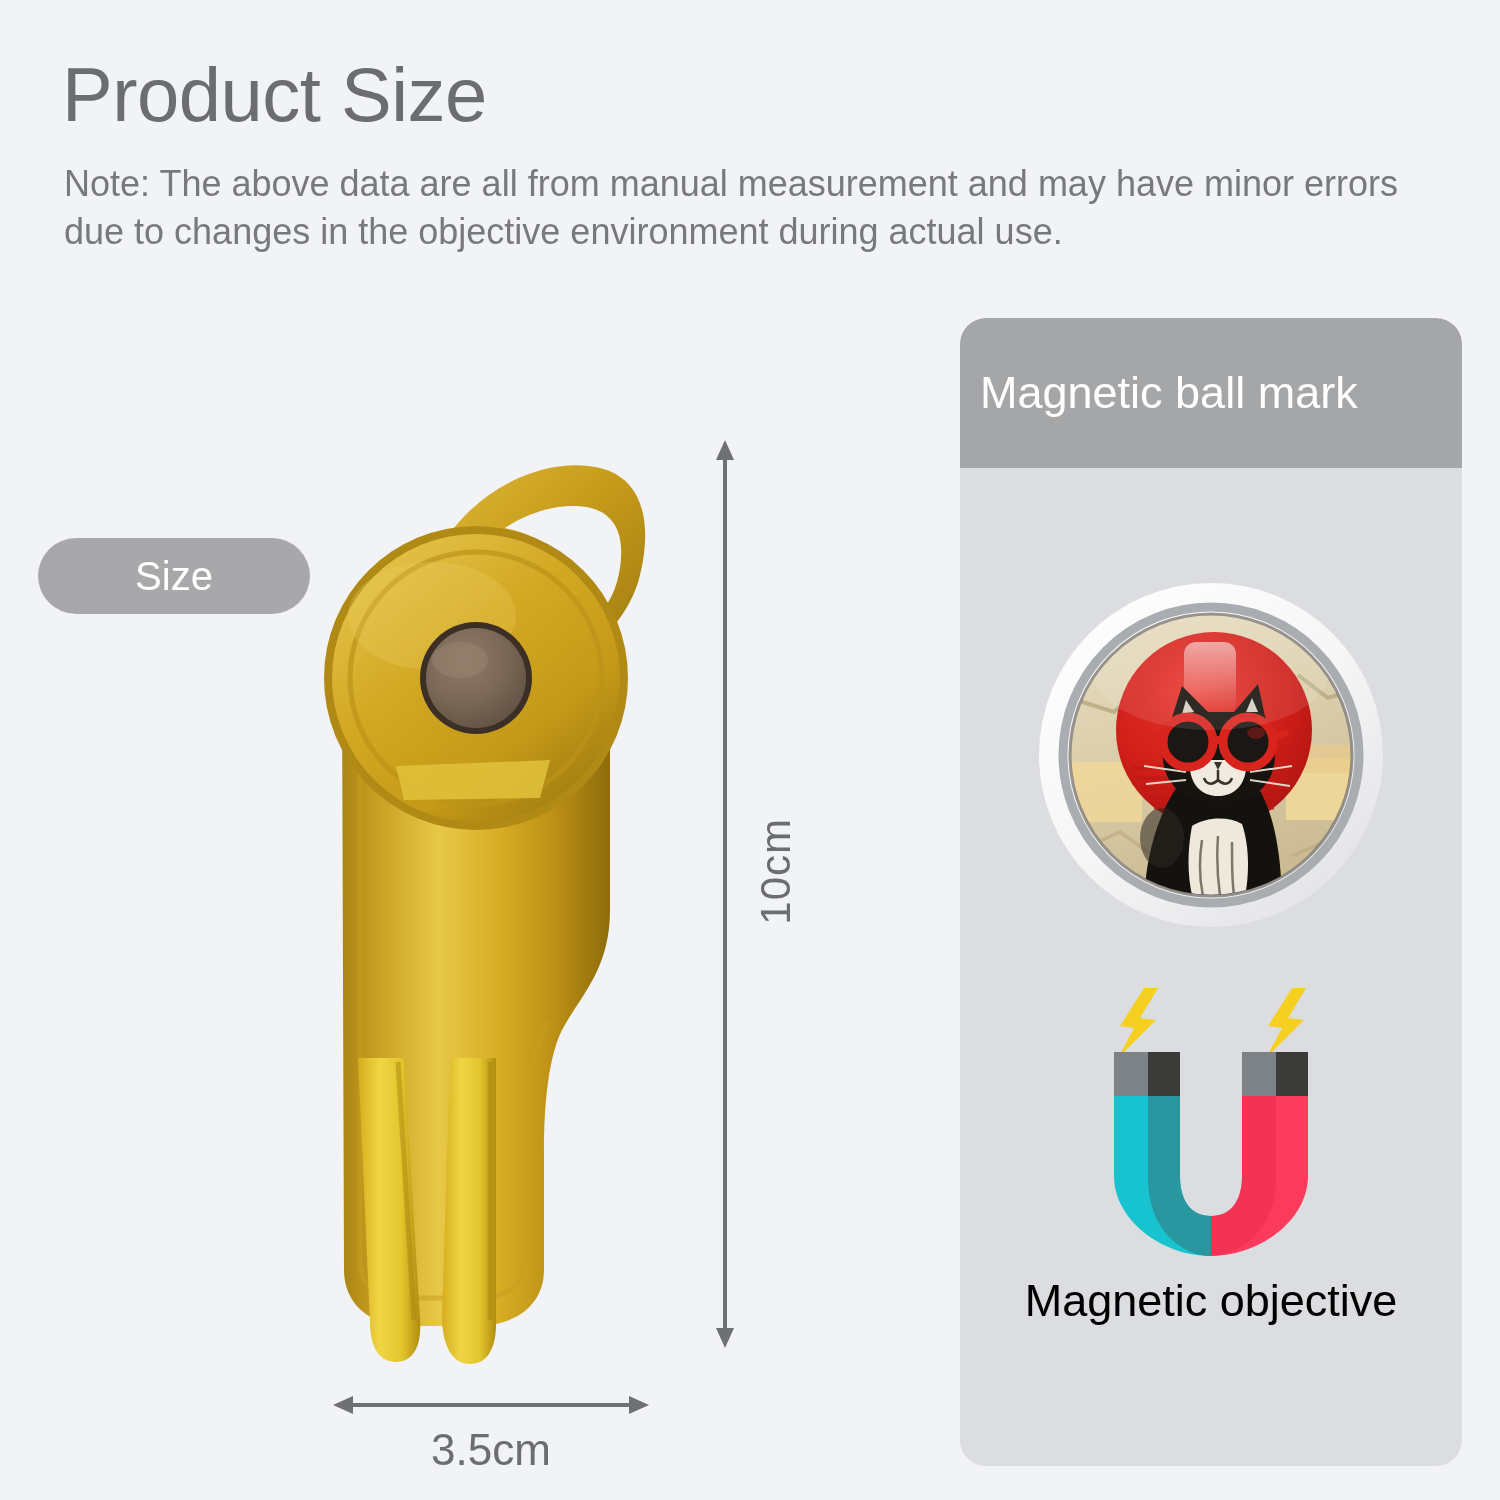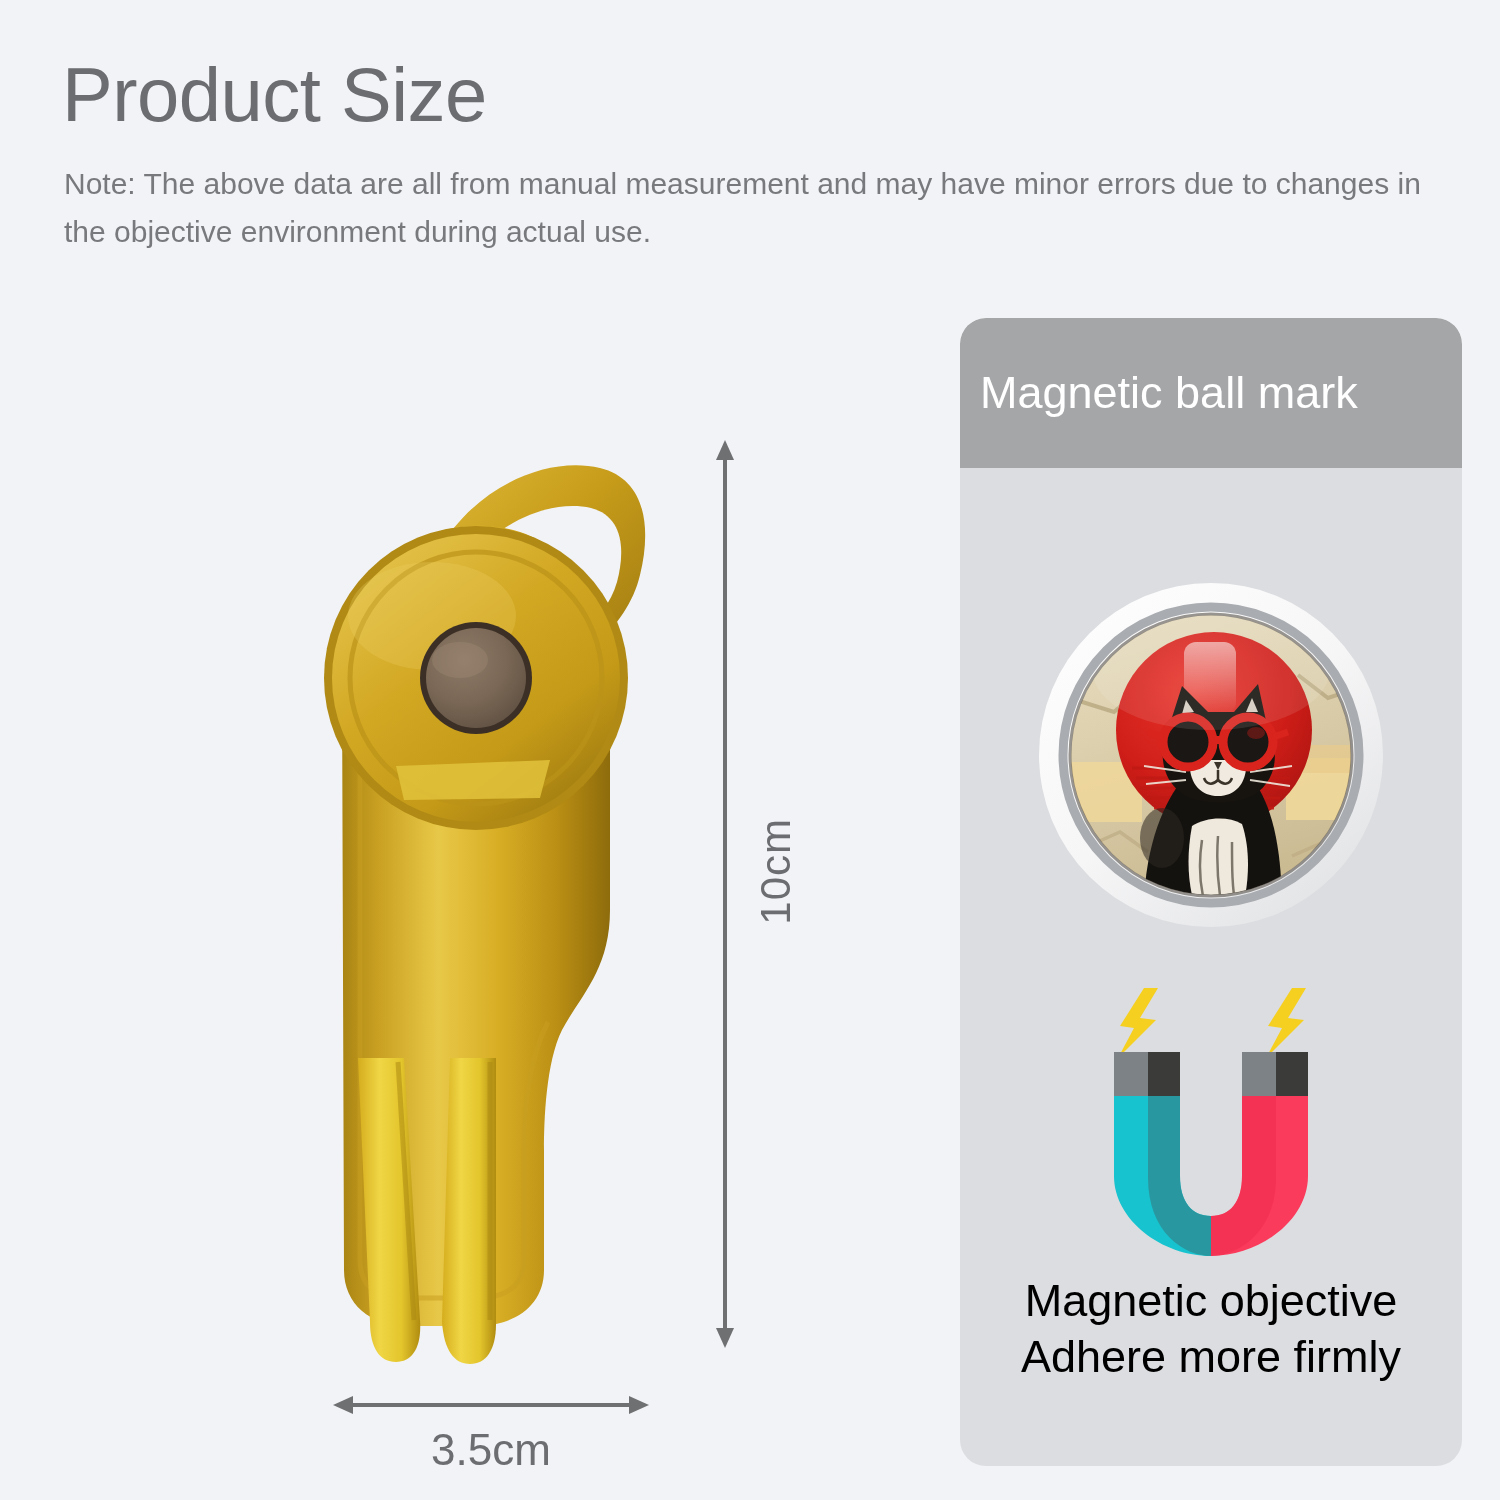--- a/index.html
+++ b/index.html
@@ -31,21 +31,21 @@
     color: #6b6d70;
     font-weight: 400;
     letter-spacing: -0.5px;
     white-space: nowrap;
   }
   .page-note {
     position: absolute;
     left: 64px;
     top: 160px;
     width: 1390px;
-    font-size: 30px;
+    font-size: 36px;
     line-height: 48px;
     color: #77797c;
     font-weight: 400;
   }
 
   
   .size-pill {
     position: absolute;
     left: 38px;
     top: 538px;
@@ -218,20 +218,23 @@
   .panel-caption span { display: block; }
 </style>
 </head>
 <body>
 
 <div class="stage">
 
   <div class="page-title">Product Size</div>
   <div class="page-note">Note: The above data are all from manual measurement and may have minor errors due to changes in the objective environment during actual use.</div>
 
+  <div class="size-pill">
+    <span class="size-pill-label">Size</span>
+  </div>
 
   <div class="tool-wrap">
     <svg width="400" height="950" viewBox="0 0 400 950" xmlns="http://www.w3.org/2000/svg">
       <defs>
         <linearGradient id="goldBody" x1="0" y1="0" x2="1" y2="0">
           <stop offset="0%" stop-color="#a98413"></stop>
           <stop offset="14%" stop-color="#caa122"></stop>
           <stop offset="36%" stop-color="#e8c848"></stop>
           <stop offset="58%" stop-color="#d8ae25"></stop>
           <stop offset="80%" stop-color="#bb8f14"></stop>
@@ -445,17 +448,16 @@
 
         <path d="M 208 116 L 142 116 L 142 196 C 142 222 130 236 111 236
                  L 111 276 C 160 276 208 240 208 196 Z" fill="#fb3b5c"></path>
         <path d="M 176 116 L 142 116 L 142 196 C 142 222 130 236 111 236
                  L 111 276 C 138 276 176 252 176 198 Z" fill="#ef2b4e" opacity="0.55"></path>
       </svg>
     </div>
 
     <div class="panel-caption">
       <span>Magnetic objective</span>
-      <span>Adhere more firmly</span>
     </div>
   </div>
 
 </div>
 
 </body></html>

